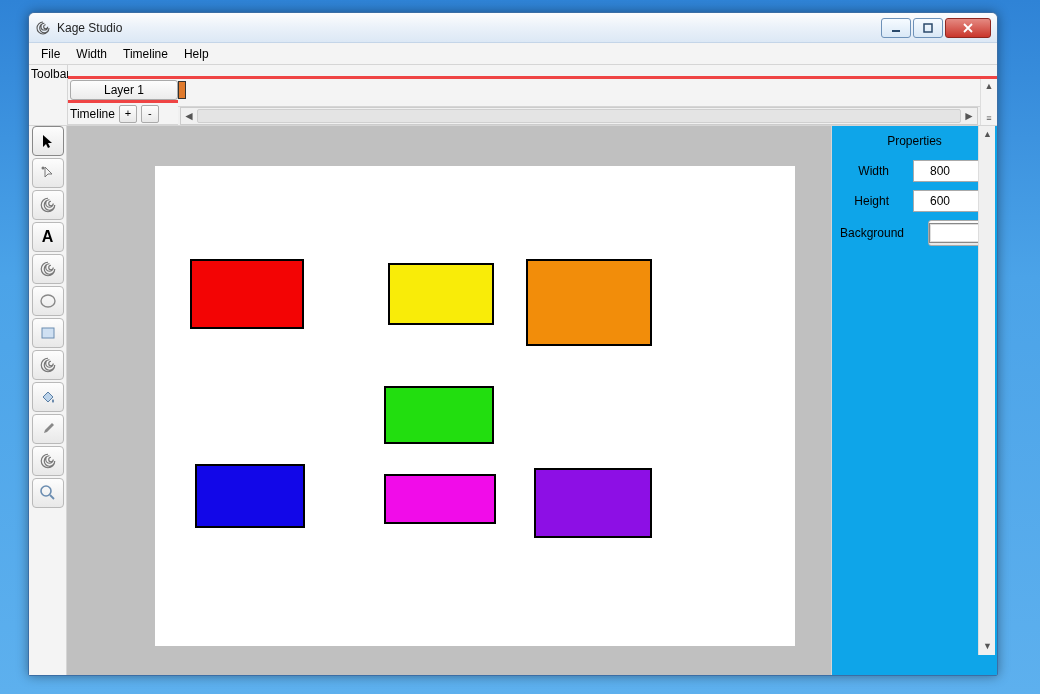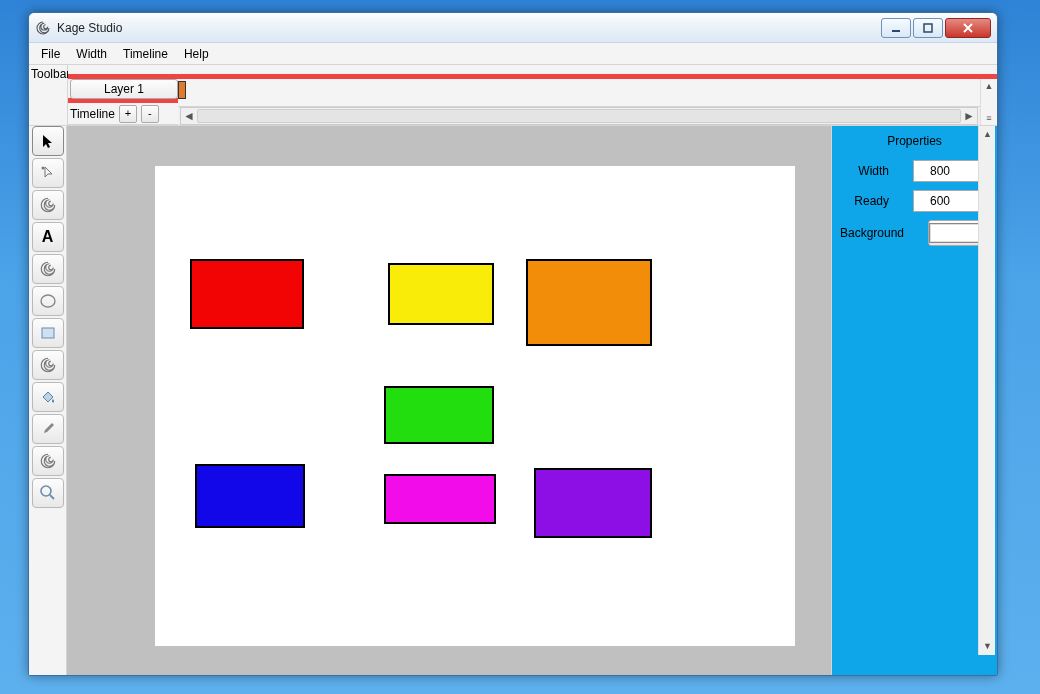--- a/index.html
+++ b/index.html
@@ -66,24 +66,24 @@
   }
   .toolbar-label {
     padding: 2px 2px;
     font-size: 12px;
     background:#f4f4f4;
     width:39px;
     border-right:1px solid #d5d5d5;
   }
   .layer-panel-row{
     display:flex;
-    align-items:flex-start;
+    align-items:flex-end;
     background:#f4f4f4;
     height:24px;
-    border-bottom:5px solid #ef4444;
+    border-bottom:3px solid #ef4444;
   }
   .toolbox {
     width: 38px;
     background: #f4f4f4;
     border-right: 1px solid #d5d5d5;
     display: flex;
     flex-direction: column;
     align-items: center;
     padding-top: 0;
     gap:2px;
@@ -371,21 +371,21 @@
         </div>
     </div>
 
     <div class="props" style="position:relative;">
       <div class="props-title">Properties</div>
       <div class="prop-row">
         <label>Width</label>
         <input value="800" style="">
       </div>
       <div class="prop-row">
-        <label>Ready</label>
+        <label>Height</label>
         <input value="600" style="">
       </div>
       <div class="prop-row">
         <label>Background</label>
         <div class="swatch-wrap">
           <div class="swatch" id="bg-swatch" style="background: rgb(255, 255, 255);"></div>
         </div>
       </div>
       <div class="vscroll-stub">
         <div class="up">▲</div>

